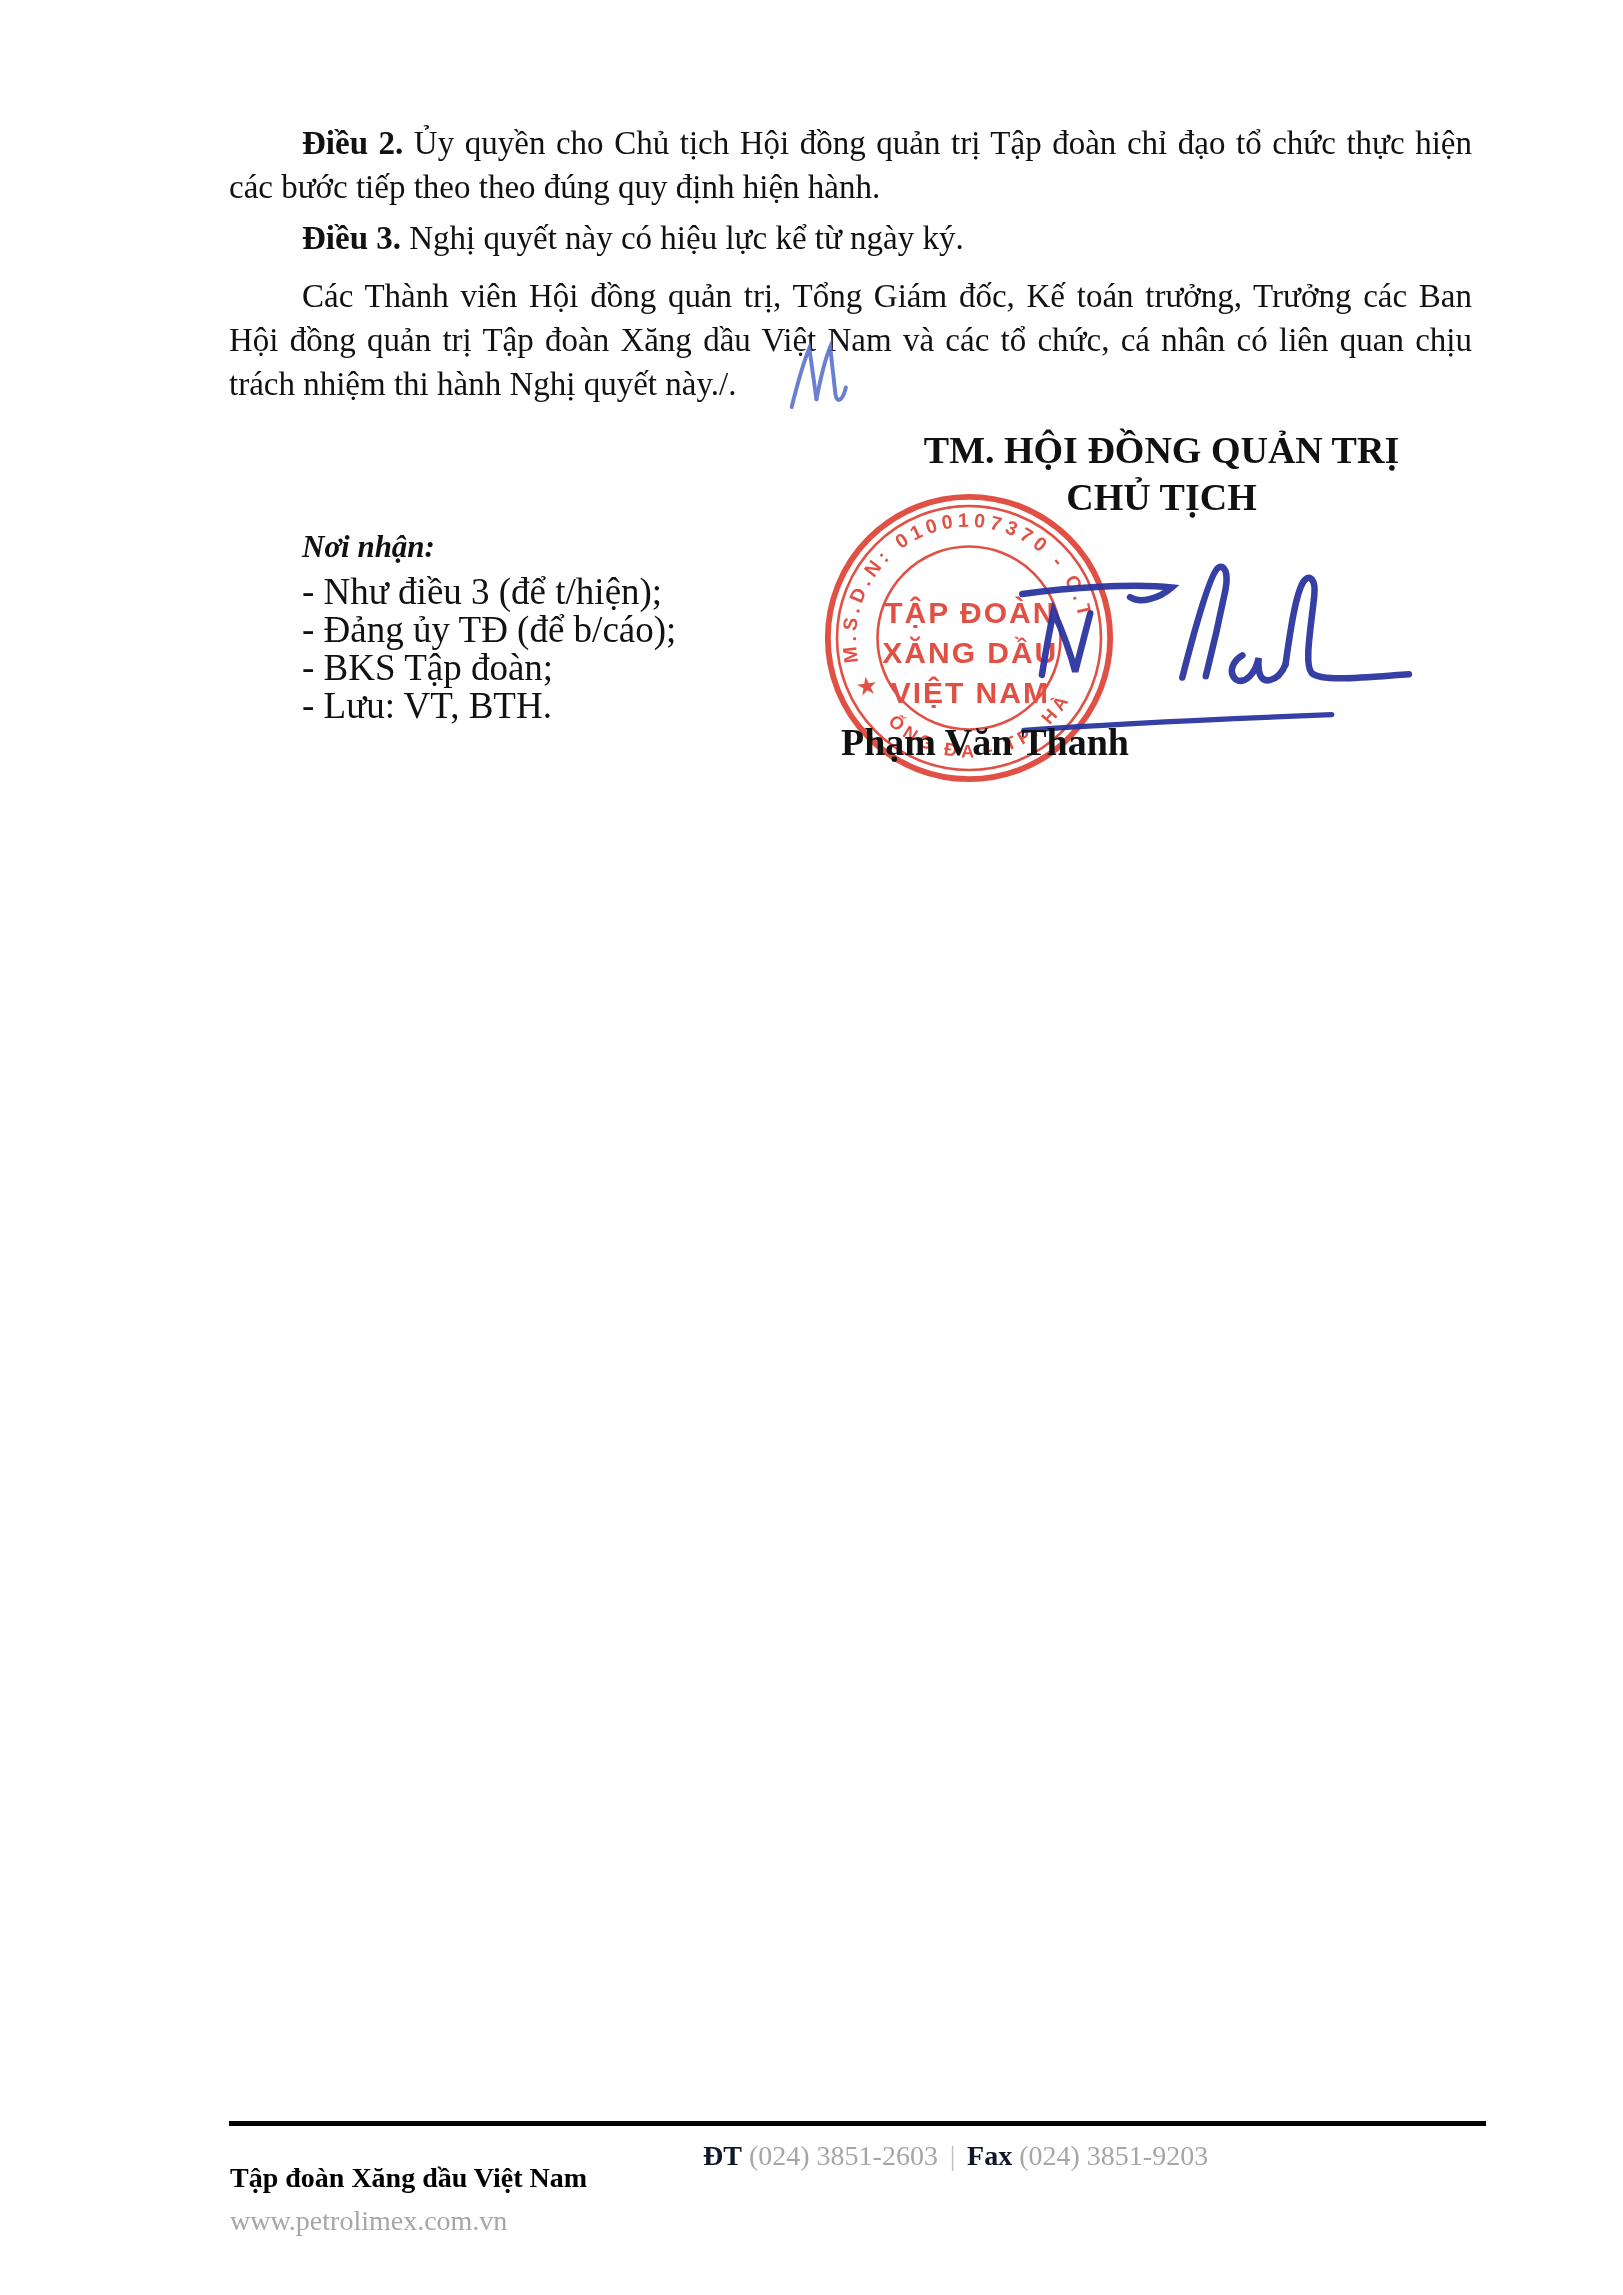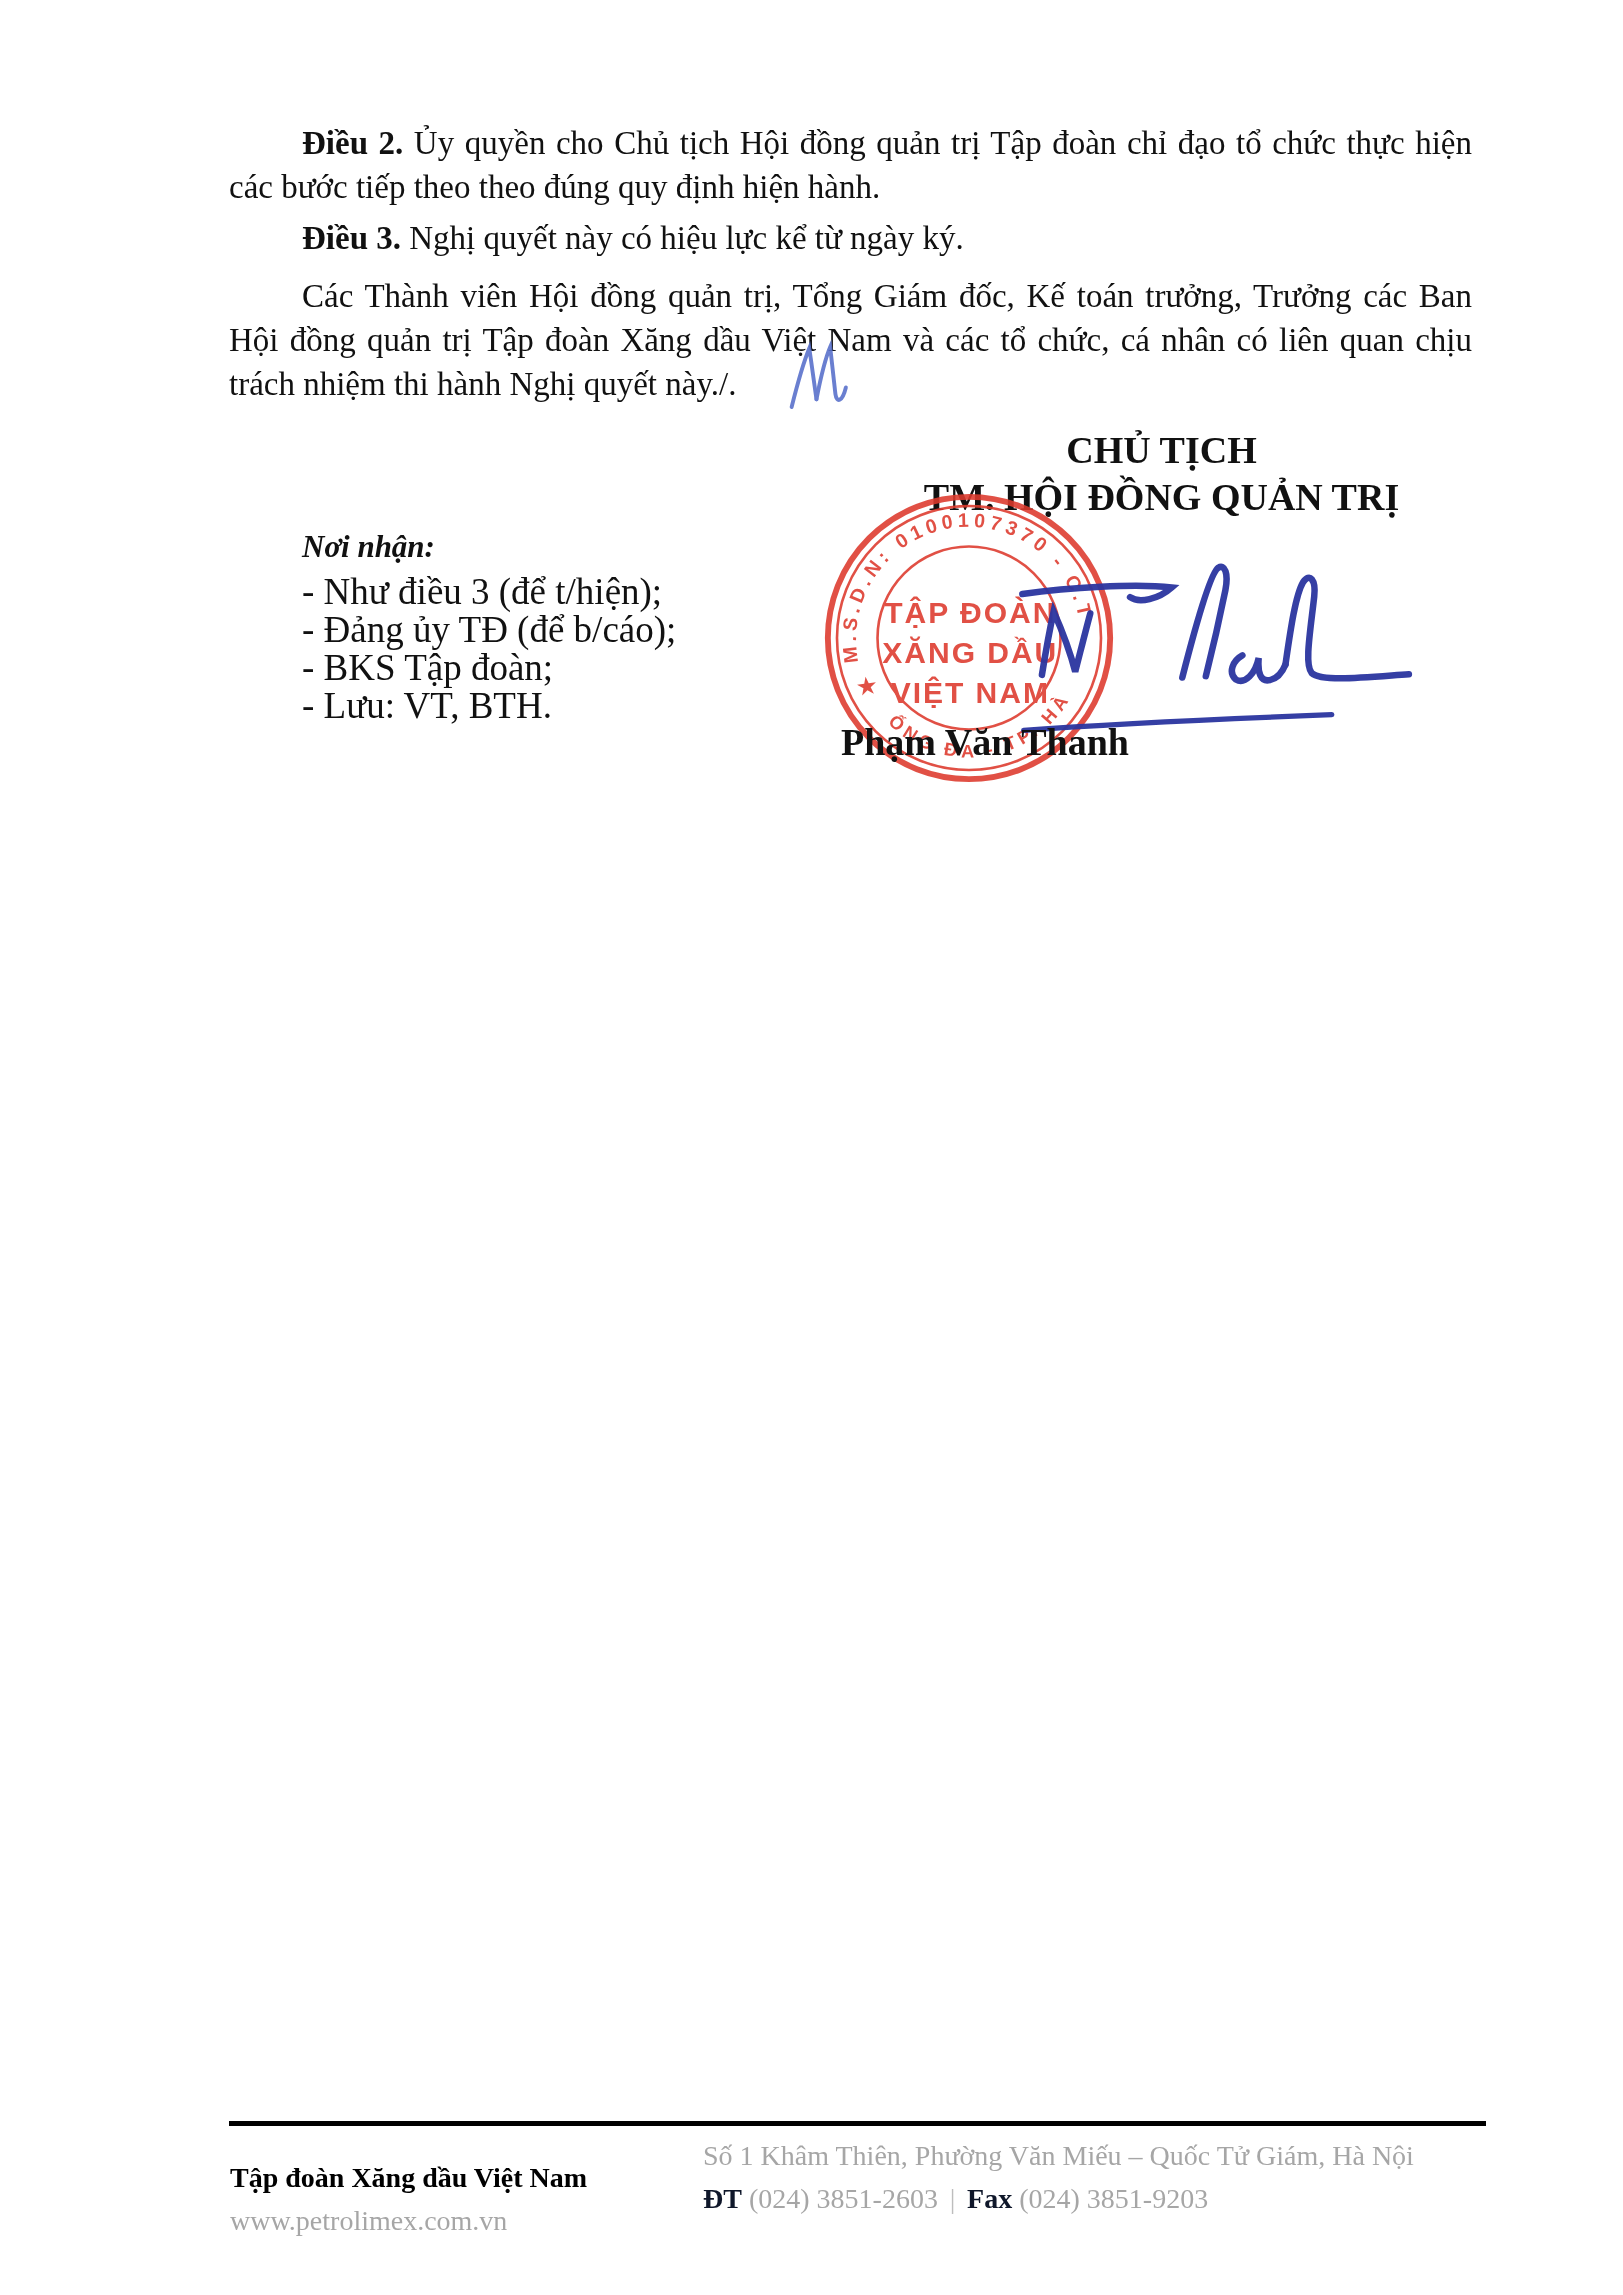--- a/index.html
+++ b/index.html
@@ -71,22 +71,22 @@
 
   <div class="recipients">
     <div class="recip-title">Nơi nhận:</div>
     <div class="recip-item">- Như điều 3 (để t/hiện);</div>
     <div class="recip-item">- Đảng ủy TĐ (để b/cáo);</div>
     <div class="recip-item">- BKS Tập đoàn;</div>
     <div class="recip-item">- Lưu: VT, BTH.</div>
   </div>
 
   <div class="sign-head">
+    <div>TM. HỘI ĐỒNG QUẢN TRỊ</div>
     <div>CHỦ TỊCH</div>
-    <div>TM. HỘI ĐỒNG QUẢN TRỊ</div>
   </div>
 
   <svg class="svg-abs" style="left:820px;top:489px" width="298" height="298" viewBox="0 0 456 456" opacity="0.88">
     <g stroke="#dd392c" fill="none">
       <circle cx="228" cy="228" r="216" stroke-width="9"></circle>
       <circle cx="228" cy="228" r="202" stroke-width="4"></circle>
       <circle cx="228" cy="228" r="140" stroke-width="4"></circle>
     </g>
     <defs>
       <path id="arcTop" d="M 58,262 A 172,172 0 1 1 398,248"></path>
@@ -120,18 +120,17 @@
   </svg>
 
   <div class="sign-name">Phạm Văn Thanh</div>
 
   <div class="footer-rule"></div>
   <div class="footer-left">
     <div class="footer-company">Tập đoàn Xăng dầu Việt Nam</div>
     <div>www.petrolimex.com.vn</div>
   </div>
   <div class="footer-right">
-    <div>Số 1 Khâm Thiên, Phường Văn Miếu – Quốc Tử Giám, Hà Nội</div>
     <div><span class="footer-bold">ĐT</span> <span>(024) 3851-2603</span><span class="footer-sep">|</span><span class="footer-bold">Fax</span> <span>(024) 3851-9203</span></div>
   </div>
 
 </div>
 
 
 </body></html>

